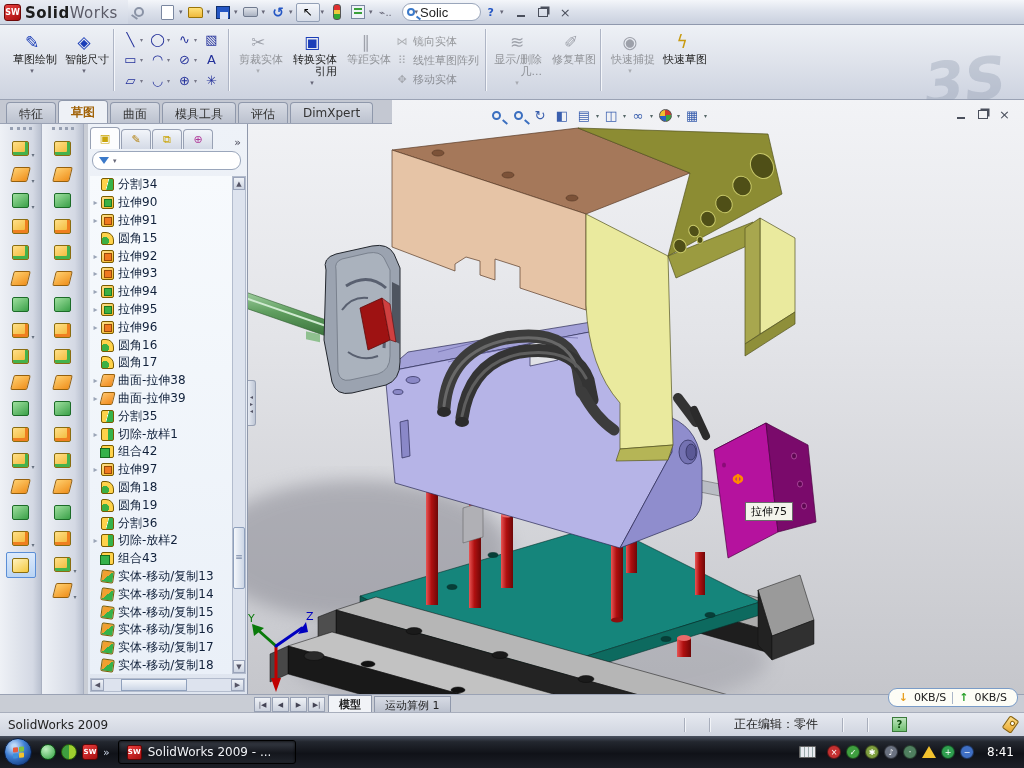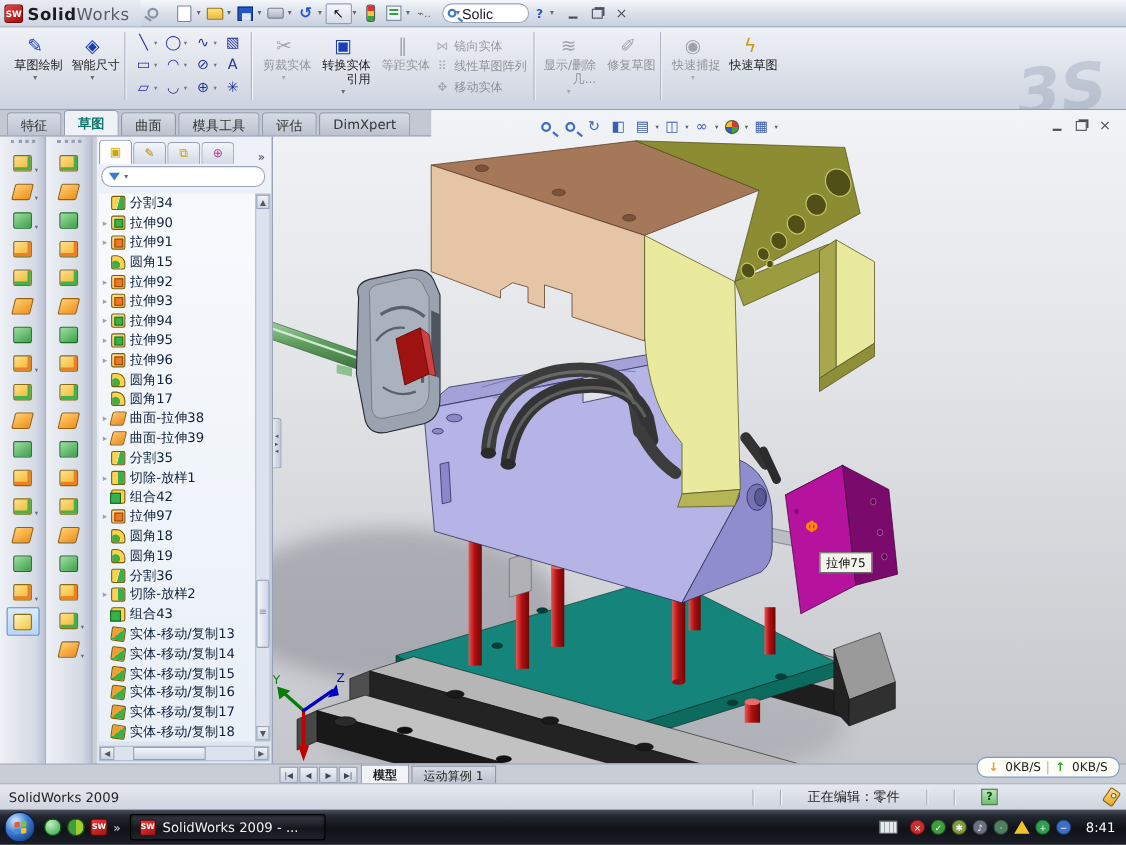--- a/index.html
+++ b/index.html
@@ -73,21 +73,21 @@
 
   
   #main { position:absolute; left:0; top:100px; width:1024px; height:594px; background:#c9cdd5; }
 
   
   #tabstrip { position:absolute; left:0; top:0; width:392px; height:24px; background:#c4c8d2;
     display:flex; align-items:flex-end; padding-left:6px; gap:2px; z-index:6;
     border-bottom:1px solid #9aa2b4;text-align:right; }
   .ctab { font-size:12px; color:#333; padding:3px 12px 3px; border:1px solid #8f98ab; border-bottom:0;
     border-radius:4px 4px 0 0; background:linear-gradient(180deg,#d7dbe4,#bcc2cf); height:21px; }
-  .ctab.active { background:#eef1f6; font-weight:bold; color:#0f766e; height:23px; }
+  .ctab.active { background:#eef1f6; font-weight:bold; color:#a16207; height:23px; }
 
   
   #lefttools { position:absolute; left:0; top:24px; width:88px; bottom:0; display:flex; z-index:5; }
   .ltcol { width:42px; background:linear-gradient(90deg,#eef1f6,#d4d9e4 80%,#b9c0cf);
     border-right:1px solid #a8afc0; display:flex; flex-direction:column; align-items:center; padding-top:3px; }
   .ltgrip { width:22px; border-top:3px dotted #97a0b2; margin-bottom:5px; }
   .ltb { width:26px; height:24px; margin:1px 0; border-radius:2px; position:relative;
     display:flex; align-items:center; justify-content:center; }
   .ltb .g { width:17px; height:15px; border:1px solid #8a6d10; border-radius:2px; }
   .ltb.s0 .g { background:linear-gradient(145deg,#ffe089,#f0b32c); box-shadow:inset -3px -3px 0 #44b24c; }

